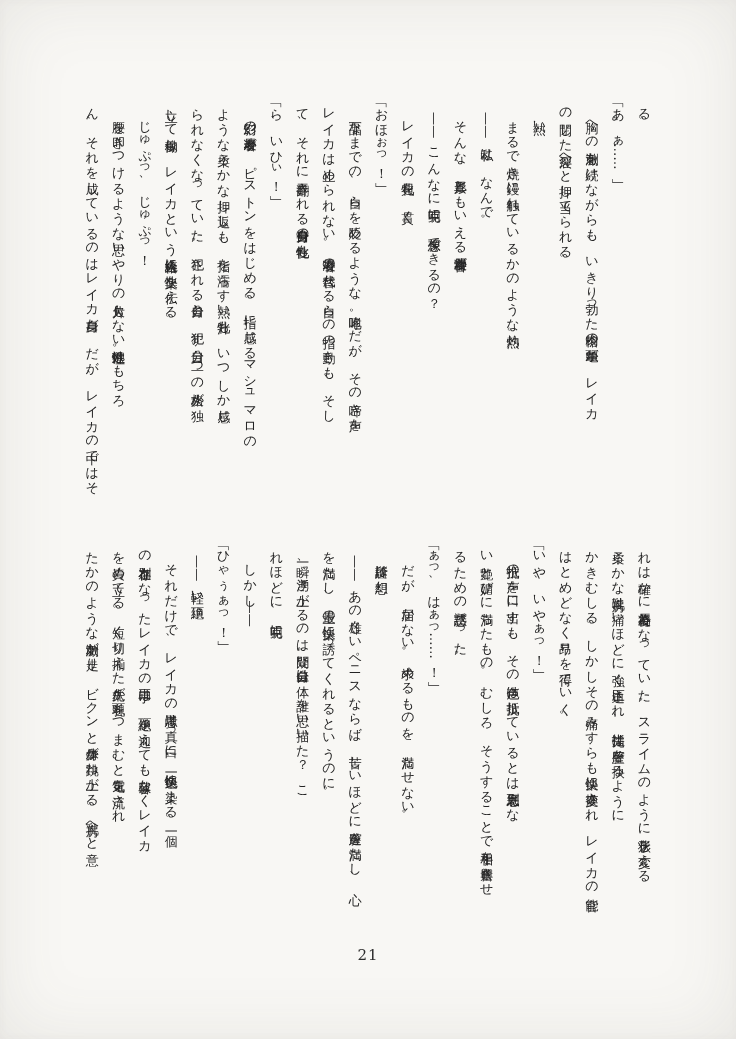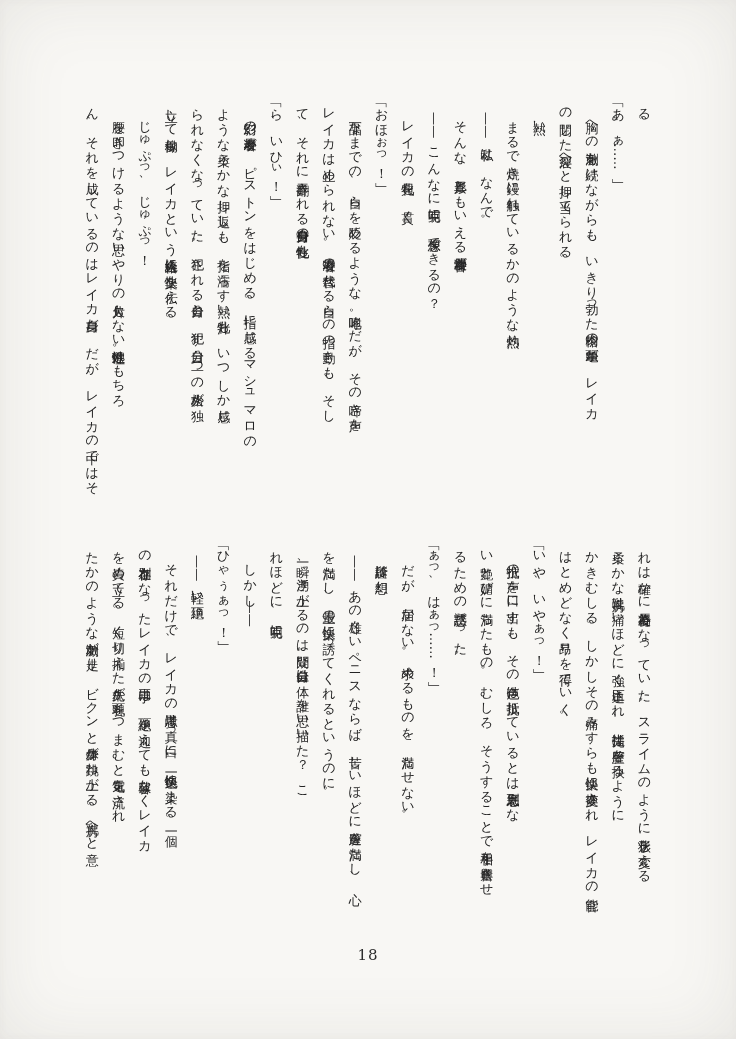--- a/index.html
+++ b/index.html
@@ -105,14 +105,14 @@
       <p class="column indent">一瞬、湧き上がるのは疑問。自分は一体、誰を思い描いた？　こ</p>
       <p class="column">れほどに、克明に。</p>
       <p class="column indent">しかし——</p>
       <p class="column">「ひゃぅぁっ！」</p>
       <p class="column indent">——軽い絶頂。</p>
       <p class="column indent">それだけで、レイカの思考は真っ白に、快楽一色に染まる。一個</p>
       <p class="column">の別存在となったレイカの両手は、絶頂を迎えても容赦なくレイカ</p>
       <p class="column">を責め立てる。短く切り揃えた爪先が乳頭をつまむと電気を流され</p>
       <p class="column">たかのような刺激が走り、ビクンと身体が跳ね上がる。乳房へと意</p>
     </div>
-  <div class="page-number">18</div>
+  <div class="page-number">21</div>
 </div>
 
 </body></html>

